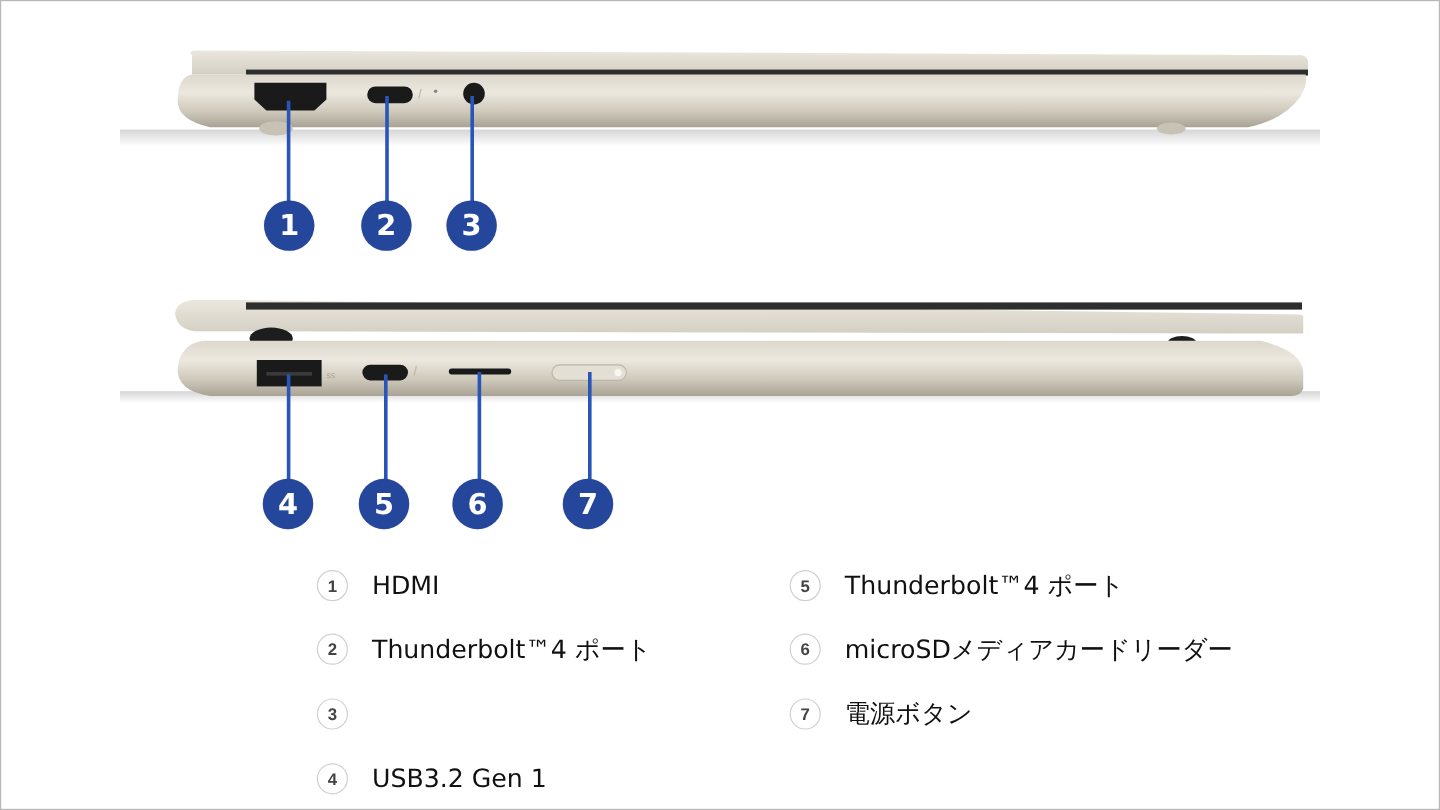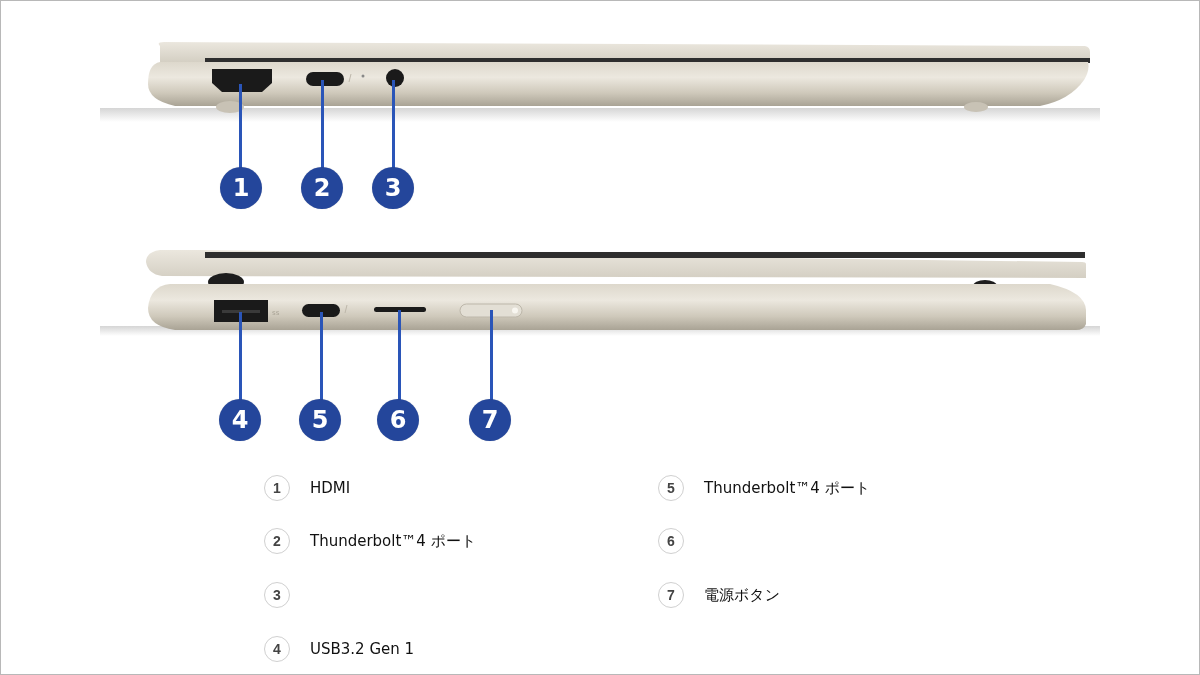--- a/index.html
+++ b/index.html
@@ -21,21 +21,21 @@
     box-shadow: 0 0 1px rgba(0,0,0,0.2);
   }
   .leader { position: absolute; width: 3px; background: #2a55b8; }
   .legend-item { position: absolute; display: flex; align-items: center; height: 30px; }
   .legend-num {
     width: 24px; height: 24px; border-radius: 50%; border: 1.5px solid #d0d0d0;
     display: flex; align-items: center; justify-content: center;
     font-size: 14px; font-weight: bold; color: #444444; margin-right: 20px;
     font-family: "Liberation Sans", sans-serif; background: #fff;
   }
-  .legend-label { font-size: 15px; color: #111111; font-family: "DejaVu Sans", sans-serif; white-space: nowrap; }
+  .legend-label { font-size: 21px; color: #111111; font-family: "DejaVu Sans", sans-serif; white-space: nowrap; }
 </style>
 </head>
 <body>
 
 <div class="frame"></div>
 
 <svg class="laptop" width="1200" height="140">
   <defs>
     <linearGradient id="lidG" x1="0" y1="0" x2="0" y2="1">
       <stop offset="0" stop-color="#ebe7de"></stop>
@@ -123,17 +123,18 @@
 <div class="legend-item" style="left:264px; top:634px;">
   <div class="legend-num">4</div>
   <div class="legend-label">USB3.2 Gen 1</div>
 </div>
 <div class="legend-item" style="left:658px; top:473px;">
   <div class="legend-num">5</div>
   <div class="legend-label">Thunderbolt™4 ポート</div>
 </div>
 <div class="legend-item" style="left:658px; top:526px;">
   <div class="legend-num">6</div>
+  <div class="legend-label">microSDメディアカードリーダー</div>
 </div>
 <div class="legend-item" style="left:658px; top:580px;">
   <div class="legend-num">7</div>
   <div class="legend-label">電源ボタン</div>
 </div>
 
 </body></html>

